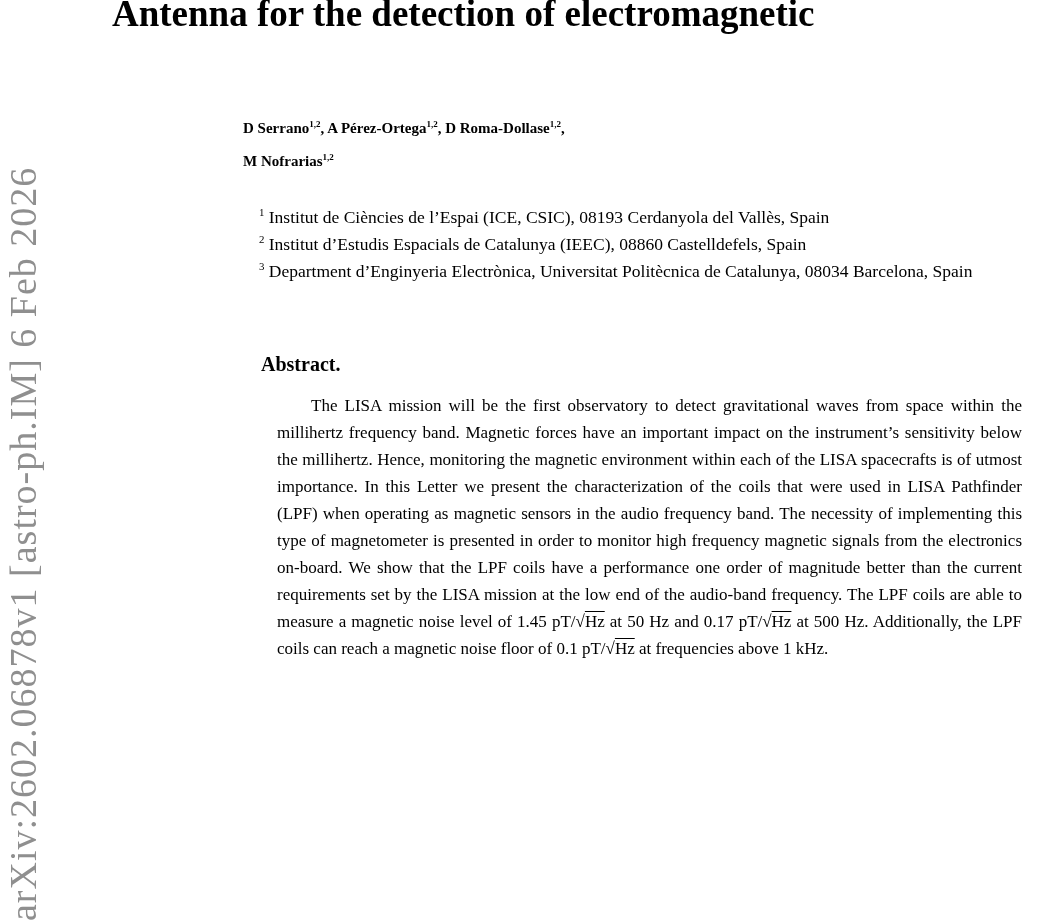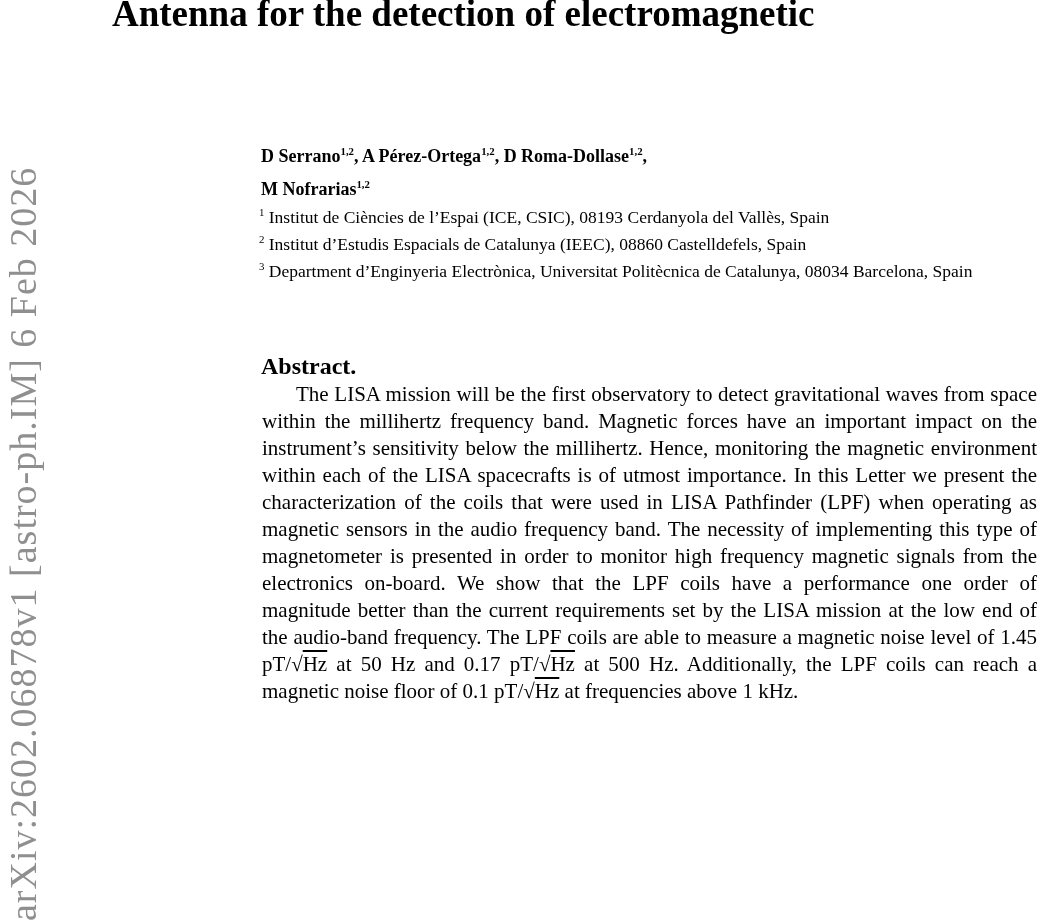--- a/index.html
+++ b/index.html
@@ -37,27 +37,26 @@
     top: -9px;
     width: 850px;
     font-size: 37px;
     font-weight: bold;
     line-height: 45px;
     letter-spacing: 0px;
     margin: 0;
   }
   .authors {
     position: absolute;
-    left: 261px;
+    left: 243px;
     top: 112px;
     width: 720px;
-    font-size: 18px;
+    font-size: 15px;
     font-weight: bold;
     line-height: 33px;
-    margin-top: 28px;
   }
   .authors sup {
     font-size: 60%;
     font-weight: bold;
     line-height: 0;
   }
   .affiliations {
     position: absolute;
     left: 259px;
     top: 204px;
@@ -69,27 +68,27 @@
     font-size: 62%;
     line-height: 0;
   }
   .abstract {
     position: absolute;
     left: 261px;
     top: 353px;
     width: 777px;
   }
   .abstract-heading {
-    font-size: 24px;
+    font-size: 20px;
     font-weight: bold;
     margin: 0 0 0 0;
   }
   .abstract-text {
-    margin: 1px;
-    font-size: 21px;
+    margin: 16px;
+    font-size: 17px;
     line-height: 27px;
     text-align: justify;
     text-indent: 34px;
   }
   .sqrt .ovl {
     text-decoration: overline;
   }
 </style>
 </head>
 <body>

